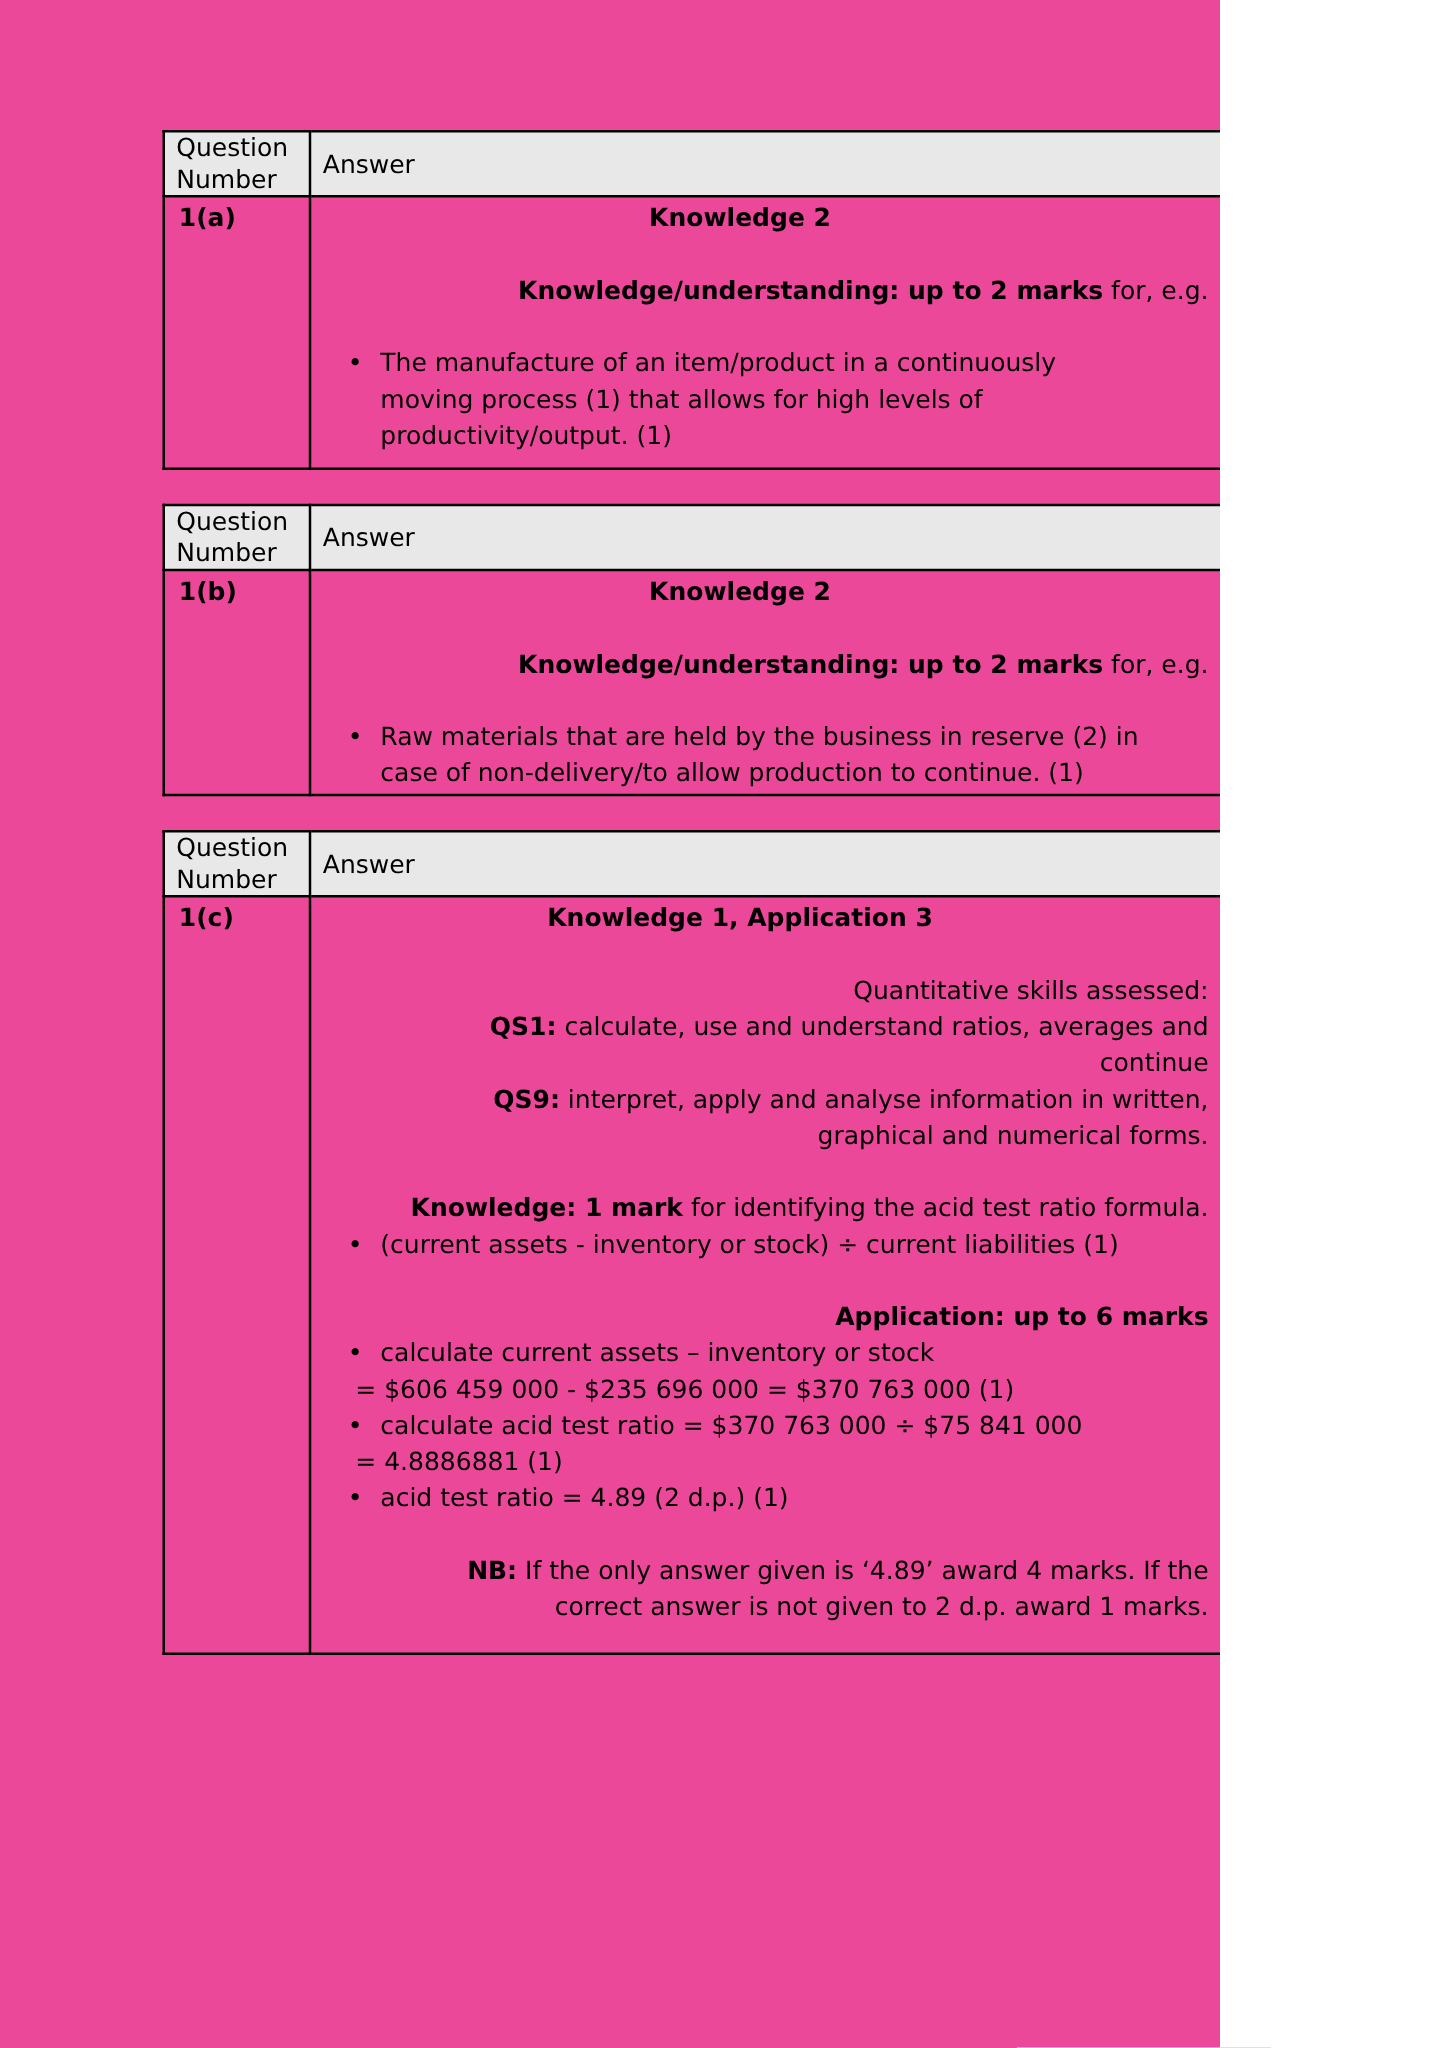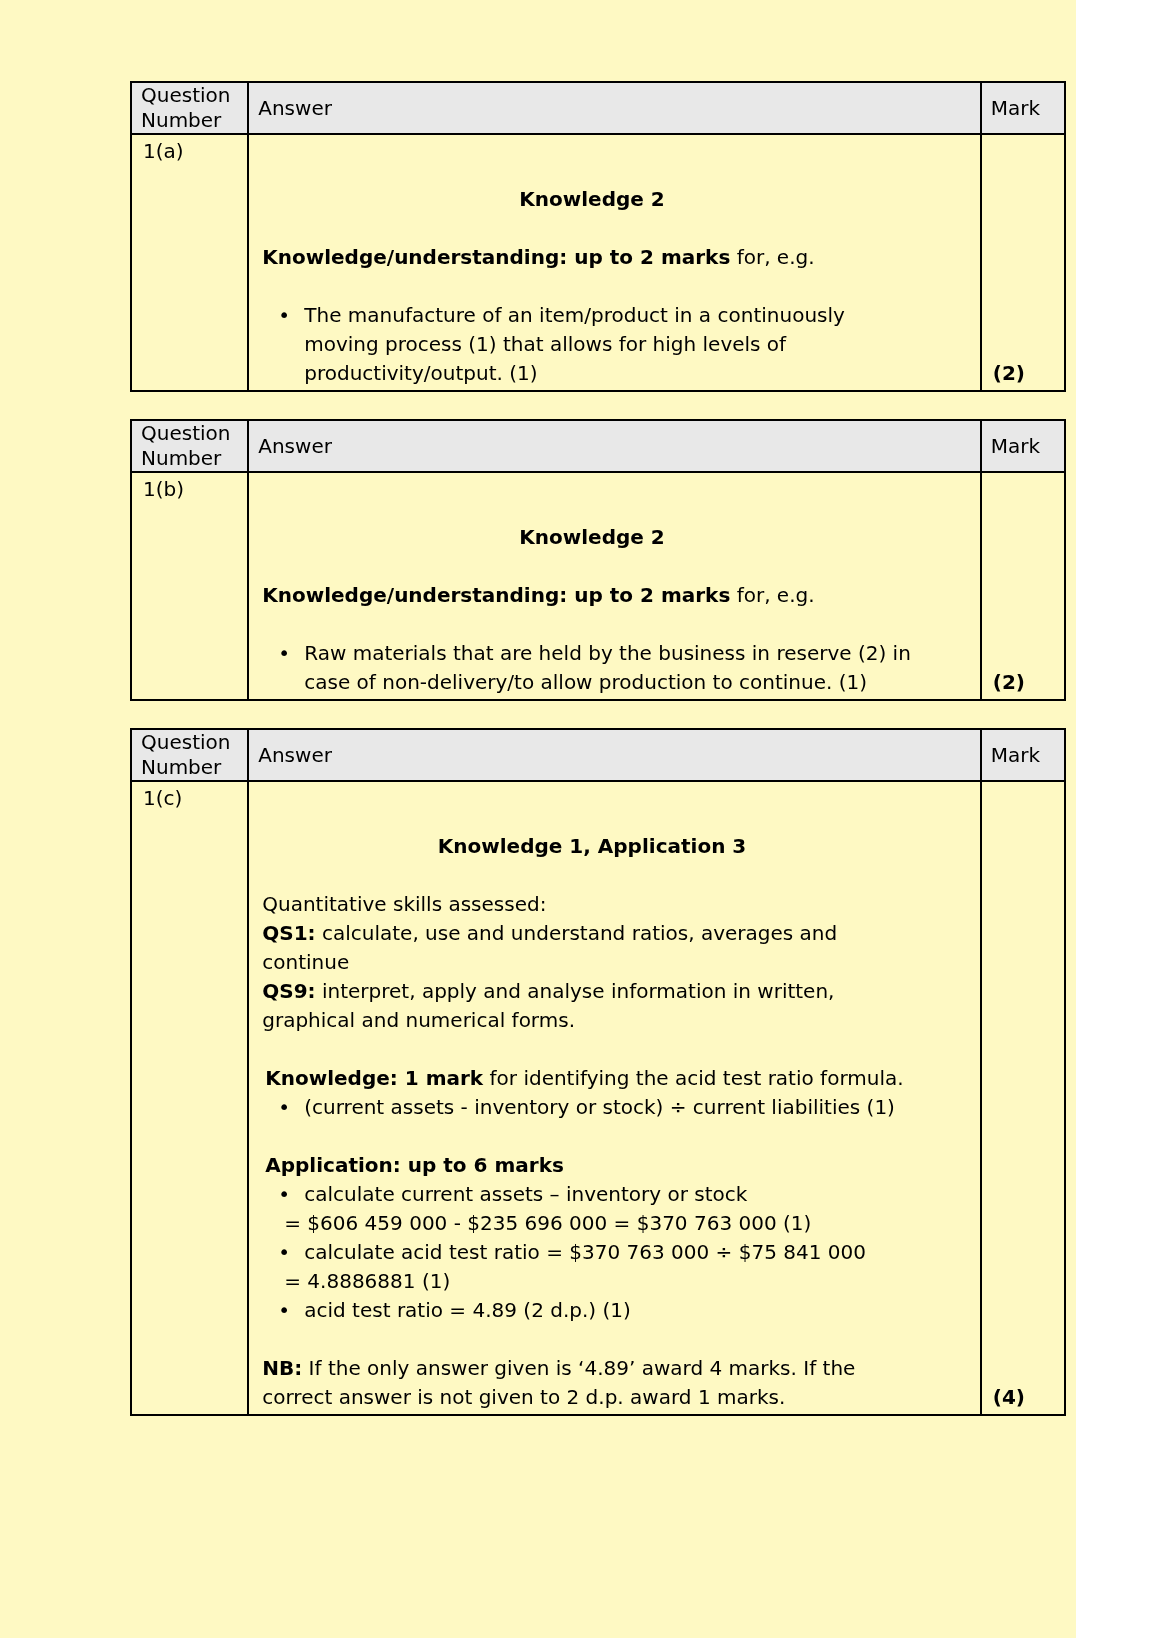--- a/index.html
+++ b/index.html
@@ -3,26 +3,26 @@
 <meta charset="utf-8">
 <style>
   html, body {
     margin: 0;
     padding: 0;
     background: #ffffff;
     color: #000000;
     font-family: "DejaVu Sans", "Liberation Sans", sans-serif;
   }
   .page {
-    width: 1076px;
+    width: 976px;
     height: 1638px;
     box-sizing: border-box;
-    padding: 81px 0 0 130px;
+    padding: 104px 0 0 130px;
     overflow: hidden;
-    background: #fef9c3;
+    background: #ec4899;
   }
   table.mark-table {
     border-collapse: collapse;
     table-layout: fixed;
     width: 936px;
     font-size: 20px;
     margin: 0 0 27px 0;
   }
   .mark-table th, .mark-table td {
     border: 2px solid #000000;
@@ -31,21 +31,21 @@
     background: #e8e8e8;
     font-weight: normal;
     text-align: left;
     vertical-align: middle;
     padding: 0 9px;
     height: 49px;
     line-height: 25px;
   }
   td.qnum {
     vertical-align: top;
-    font-weight: normal;
+    font-weight: bold;
     padding: 2px 11px;
     line-height: 29px;
   }
   td.answer {
     vertical-align: top;
     padding: 2px 13px;
     line-height: 29px;
   }
   td.mark {
     vertical-align: bottom;
@@ -54,24 +54,23 @@
   }
   .h-answer1 { height: 212px; }
   .h-answer2 { height: 168px; }
   .h-answer3 { height: 600px; }
   .title {
     font-weight: bold;
     text-align: center;
     padding-right: 45px;
     line-height: 29px;
     white-space: nowrap;
-    margin-top: 48px;
   }
   .gap { height: 29px; }
-  .line { line-height: 29px; white-space: nowrap; }
+  .line { line-height: 29px; white-space: nowrap; text-align: right; }
   .indent3 { padding-left: 3px; }
   .bullet { display: flex; line-height: 29px; white-space: nowrap; }
   .dot { flex: 0 0 auto; margin-left: 16px; width: 26px; }
   .bcont { padding-left: 42px; line-height: 29px; white-space: nowrap; }
   .eq { padding-left: 22px; line-height: 29px; white-space: nowrap; }
 </style>
 </head>
 <body>
 
 <div class="page">

